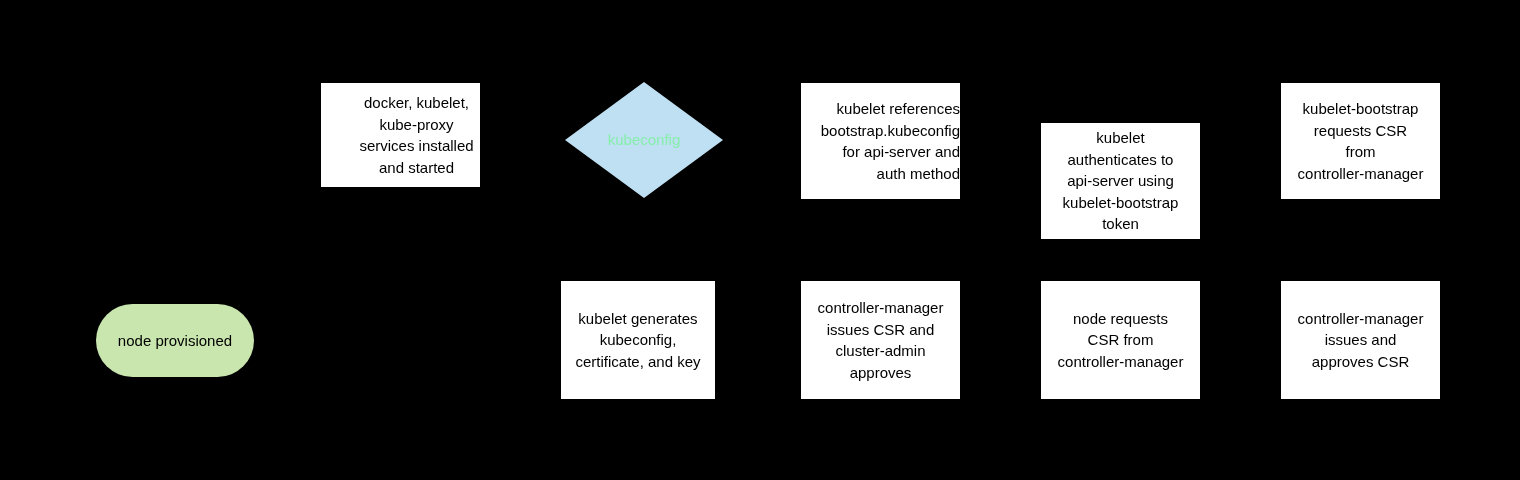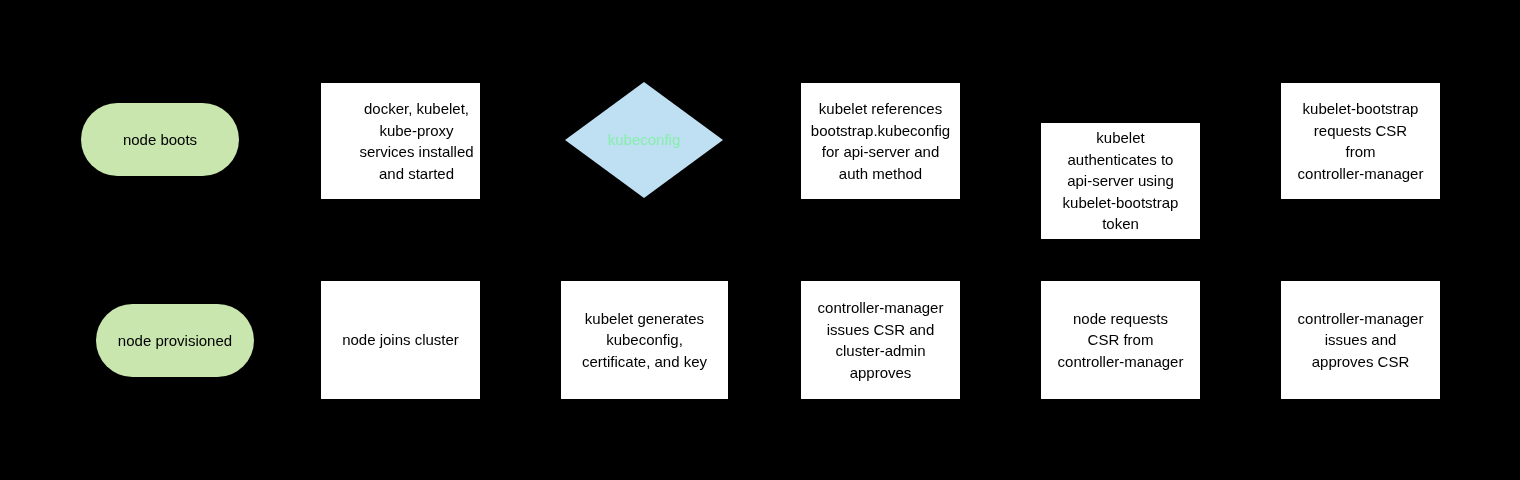--- a/index.html
+++ b/index.html
@@ -58,46 +58,44 @@
   .node.overflow .node-label {
     width: 172px;
     white-space: pre;
   }
 </style>
 </head>
 <body>
 
 <div id="canvas" style="width: 1520px; height: 480px; background: rgb(0, 0, 0);">
     <div style="position: absolute; left: 0px; top: 0px; width: 100%; height: 100%;">
-      <div class="node terminator" style="left: 81px; top: 103px; width: 158px; height: 73px; background: rgb(201, 230, 174); border-radius: 36.5px;"><span class="node-label" style="color: rgb(0, 0, 0);">node boots</span></div>
-      <div class="node process" style="left: 321px; top: 83px; width: 159px; height: 116px; background: rgb(255, 255, 255); padding-left: 32px;"><span class="node-label" style="color: rgb(0, 0, 0);">docker, kubelet,
+      <div class="node process" style="left: 321px; top: 83px; width: 159px; height: 104px; background: rgb(255, 255, 255); padding-left: 32px;"><span class="node-label" style="color: rgb(0, 0, 0);">docker, kubelet,
 kube-proxy
 services installed
 and started</span></div>
       <div class="node decision" style="left: 565px; top: 82px; width: 158px; height: 116px;"><svg class="diamond-shape" viewBox="0 0 158 116" preserveAspectRatio="none">
           <polygon points="79,0 158,58 79,116 0,58" fill="#bfdff2"></polygon>
         </svg><span class="node-label" style="color: #86efac;">kubeconfig</span></div>
-      <div class="node process overflow" style="left: 801px; top: 83px; width: 159px; height: 116px; background: rgb(255, 255, 255);"><span class="node-label" style="color: rgb(0, 0, 0);">kubelet references
+      <div class="node process overflow" style="left: 801px; top: 83px; width: 159px; height: 116px; background: rgb(255, 255, 255); text-align: right;"><span class="node-label" style="color: rgb(0, 0, 0);">kubelet references
 bootstrap.kubeconfig
 for api-server and
 auth method</span></div>
       <div class="node process" style="left: 1041px; top: 83px; width: 159px; height: 116px; background: rgb(255, 255, 255); margin-top: 40px;"><span class="node-label" style="color: rgb(0, 0, 0);">kubelet
 authenticates to
 api-server using
 kubelet-bootstrap
 token</span></div>
       <div class="node process" style="left: 1281px; top: 83px; width: 159px; height: 116px; background: rgb(255, 255, 255);"><span class="node-label" style="color: rgb(0, 0, 0);">kubelet-bootstrap
 requests CSR
 from
 controller-manager</span></div>
     </div>
     <div style="position: absolute; left: 0px; top: 0px; width: 100%; height: 100%;">
       <div class="node terminator" style="left: 96px; top: 304px; width: 158px; height: 73px; background: rgb(201, 230, 174); border-radius: 36.5px;"><span class="node-label" style="color: rgb(0, 0, 0);">node provisioned</span></div>
-      <div class="node process" style="left: 321px; top: 281px; width: 159px; height: 118px; background: rgb(255, 255, 255);"><span class="node-label" style="color: rgb(0, 0, 0);">node joins cluster</span></div>
-      <div class="node process" style="left: 561px; top: 281px; width: 167px; height: 118px; background: rgb(255, 255, 255);"><span class="node-label" style="color: rgb(0, 0, 0);">kubelet generates
+      <div class="node process" style="left: 561px; top: 281px; width: 154px; height: 118px; background: rgb(255, 255, 255);"><span class="node-label" style="color: rgb(0, 0, 0);">kubelet generates
 kubeconfig,
 certificate, and key</span></div>
       <div class="node process" style="left: 801px; top: 281px; width: 159px; height: 118px; background: rgb(255, 255, 255);"><span class="node-label" style="color: rgb(0, 0, 0);">controller-manager
 issues CSR and
 cluster-admin
 approves</span></div>
       <div class="node process" style="left: 1041px; top: 281px; width: 159px; height: 118px; background: rgb(255, 255, 255);"><span class="node-label" style="color: rgb(0, 0, 0);">node requests
 CSR from
 controller-manager</span></div>
       <div class="node process" style="left: 1281px; top: 281px; width: 159px; height: 118px; background: rgb(255, 255, 255);"><span class="node-label" style="color: rgb(0, 0, 0);">controller-manager

